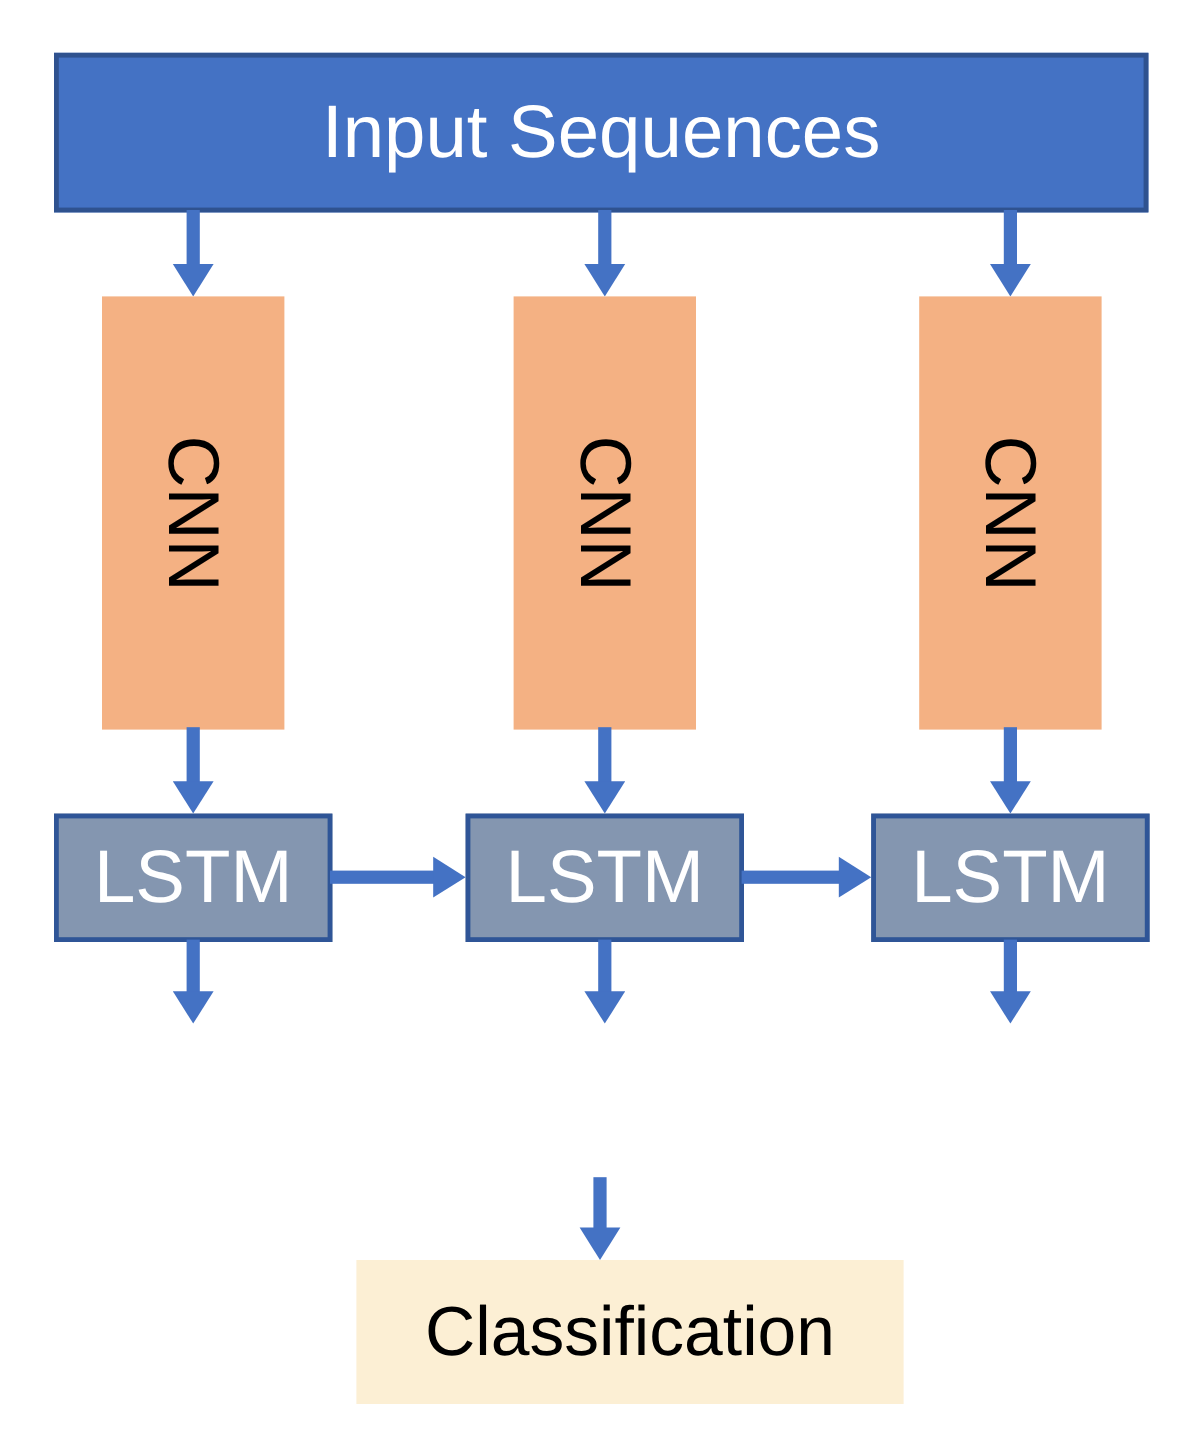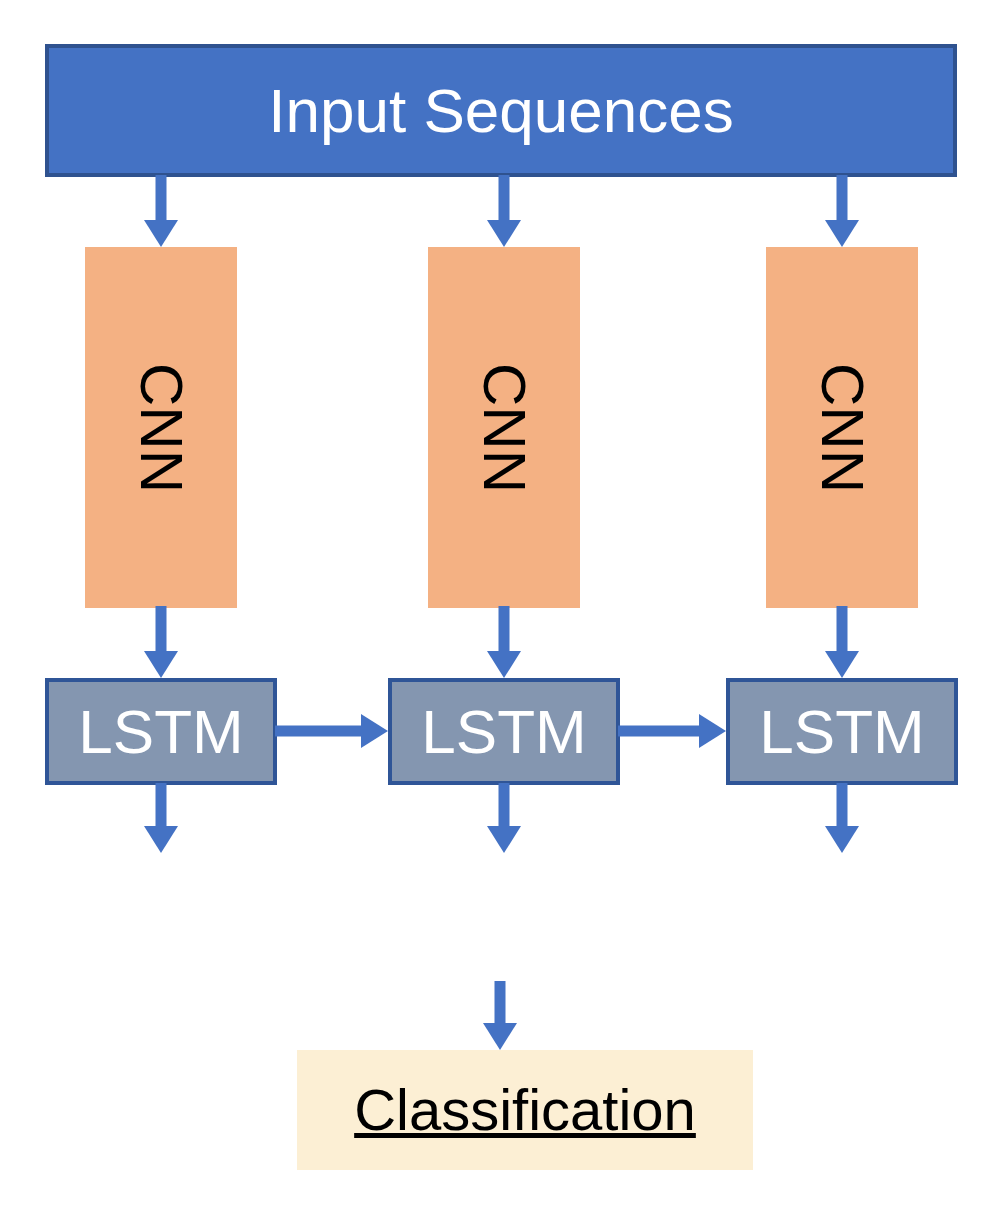--- a/index.html
+++ b/index.html
@@ -60,21 +60,20 @@
     background:var(--c-average-fill);
     border:4px solid var(--c-average-border);
     color:var(--c-text-dark);
     font-size:62px;
   }
   .classification{
     left:297px;top:1050px;width:456px;height:120px;
     background:var(--c-classification-fill);
     color:var(--c-text-dark);
     font-size:58px;
-    text-decoration:underline;
   }
   
   .arrow-v{position:absolute;width:34px;}
   .arrow-v::before{
     content:"";position:absolute;left:50%;transform:translateX(-50%);
     top:-2px;bottom:22px;width:11px;background:var(--c-arrow);
   }
   .arrow-v::after{
     content:"";position:absolute;left:50%;transform:translateX(-50%);
     bottom:0;width:0;height:0;

